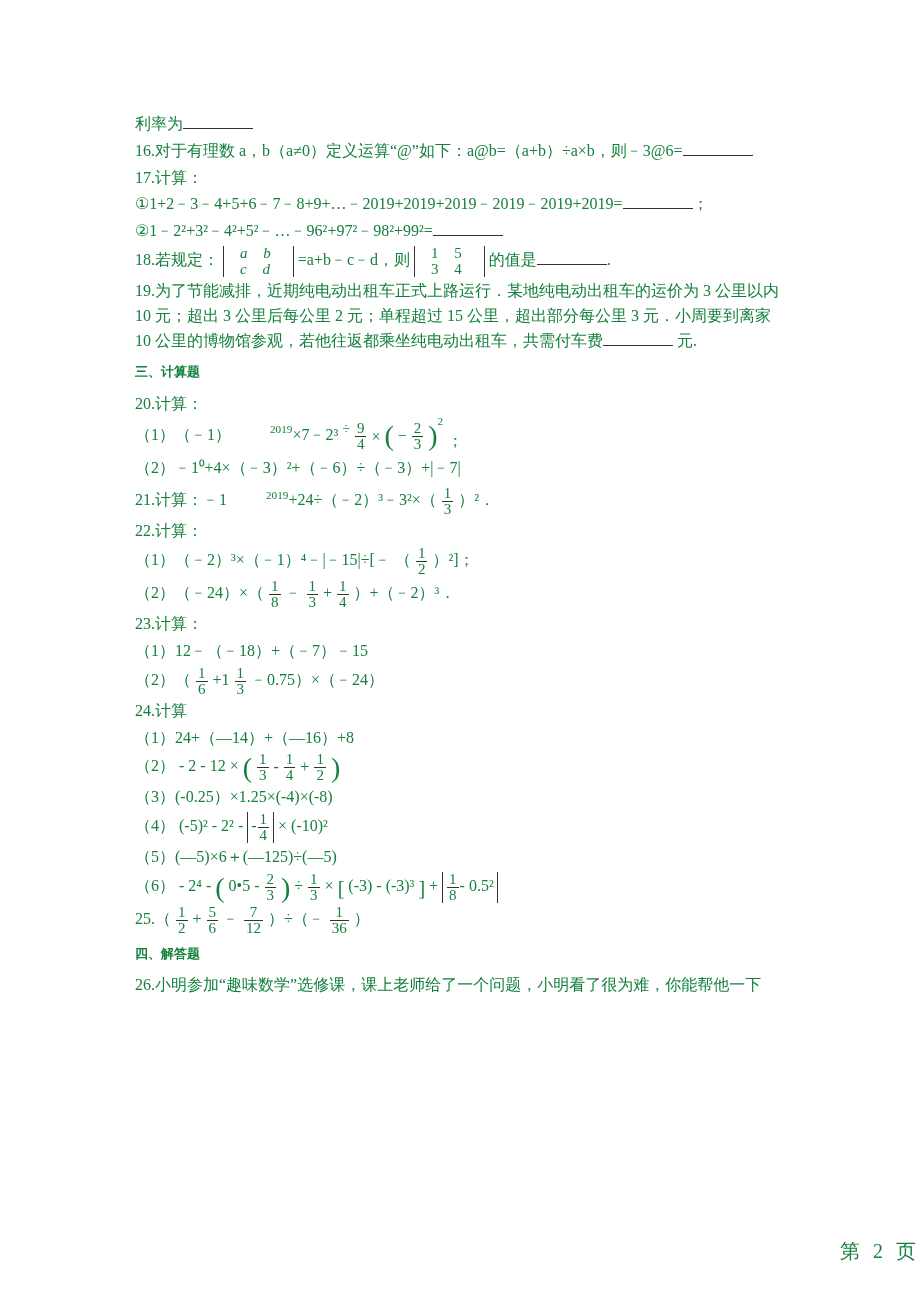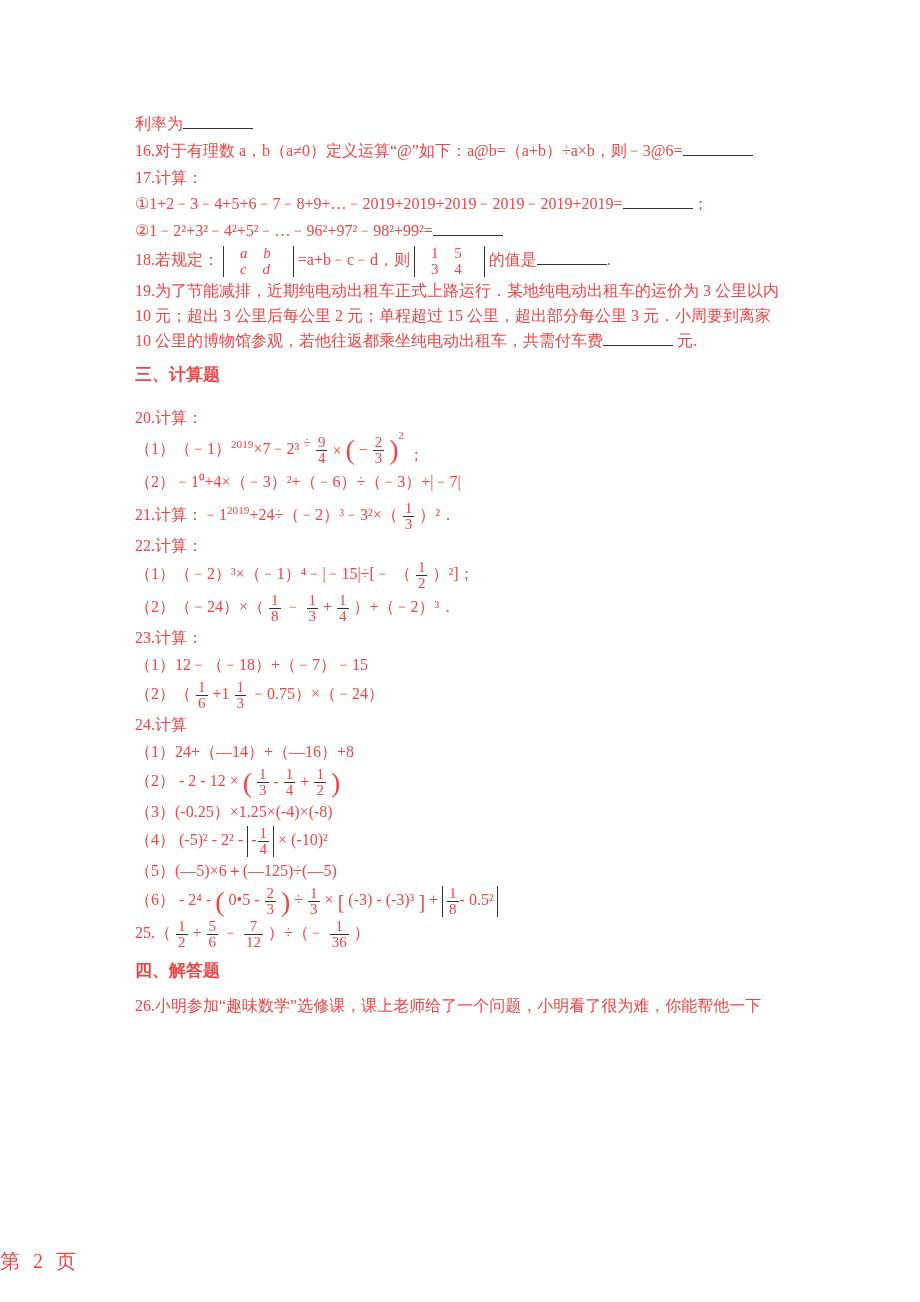--- a/index.html
+++ b/index.html
@@ -7,35 +7,35 @@
     padding: 0;
     background: #fff;
   }
   .page {
     width: 920px;
     min-height: 1302px;
     box-sizing: border-box;
     padding: 110px 135px 40px 135px;
     font-family: "SimSun", "Songti SC", serif;
     font-size: 16px;
-    color: #ef4444;
+    color: #15803d;
     line-height: 1.55;
     position: relative;
   }
   .blank {
     display: inline-block;
     border-bottom: 1px solid #333;
     vertical-align: baseline;
     height: 1em;
   }
   .blank.w70 { min-width: 70px; }
   .section-title {
     font-weight: bold;
     font-family: "SimHei", "Heiti SC", sans-serif;
-    font-size: 17px;
+    font-size: 13px;
     margin-top: 8px;
     margin-bottom: 8px;
   }
   .line { margin: 2px 0; }
   .frac {
     display: inline-block;
     vertical-align: middle;
     text-align: center;
     font-size: 15px;
     line-height: 1;
@@ -49,27 +49,27 @@
     border-left: 1px solid #333;
     border-right: 1px solid #333;
     padding: 0 16px;
     line-height: 1.05;
     font-style: italic;
     font-family: "Times New Roman", serif;
     font-size: 15px;
   }
   .det .row { display:block; letter-spacing: 6px; font-style: italic;}
   .det.num .row { font-style: normal; }
-  sup { font-size: 0.7em; vertical-align: super; line-height:0; }
+  sup { font-size: 0.7em; vertical-align: super; line-height:0;margin-left:39px; }
   .pagenum {
     position: absolute;
-    bottom: 25px;
+    bottom: 35px;
     left: 0;
     right: 0;
-    text-align: left;
+    text-align: right;
     font-family: "SimSun", serif;
     font-size: 20px;
     letter-spacing: 4px;
   }
   .lparen-big, .rparen-big {
     font-size: 28px;
     vertical-align: middle;
     line-height: 0;
     font-family: "Times New Roman", serif;
   }
@@ -123,21 +123,21 @@
     </span>
     <span>的值是</span><span class="blank w70"></span><span>.</span>
   </div>
 
   <div class="line">
     <span>19.为了节能减排，近期纯电动出租车正式上路运行．某地纯电动出租车的运价为 3 公里以内 10 元；超出 3 公里后每公里 2 元；单程超过 15 公里，超出部分每公里 3 元．小周要到离家 10 公里的博物馆参观，若他往返都乘坐纯电动出租车，共需付车费</span><span class="blank w70"></span><span> 元.</span>
   </div>
 
   <div class="section-title">三、计算题</div>
 
-  <div class="line" style="margin-top:18px">20.计算：</div>
+  <div class="line" style="margin-top:10px">20.计算：</div>
   <div class="line">
     <span>（1）（﹣1）</span><sup>2019</sup><span>×7﹣2³</span>
     <span style="vertical-align:6px;font-size:14px">÷</span>
     <span class="frac"><span class="num">9</span><span class="den">4</span></span>
     <span style="vertical-align:-2px">×</span>
     <span class="lparen-big">(</span>
     <span class="mathfont" style="vertical-align:middle">−</span>
     <span class="frac"><span class="num">2</span><span class="den">3</span></span>
     <span class="rparen-big">)</span><span class="squared">2</span>
     <span style="vertical-align:-6px">；</span>

